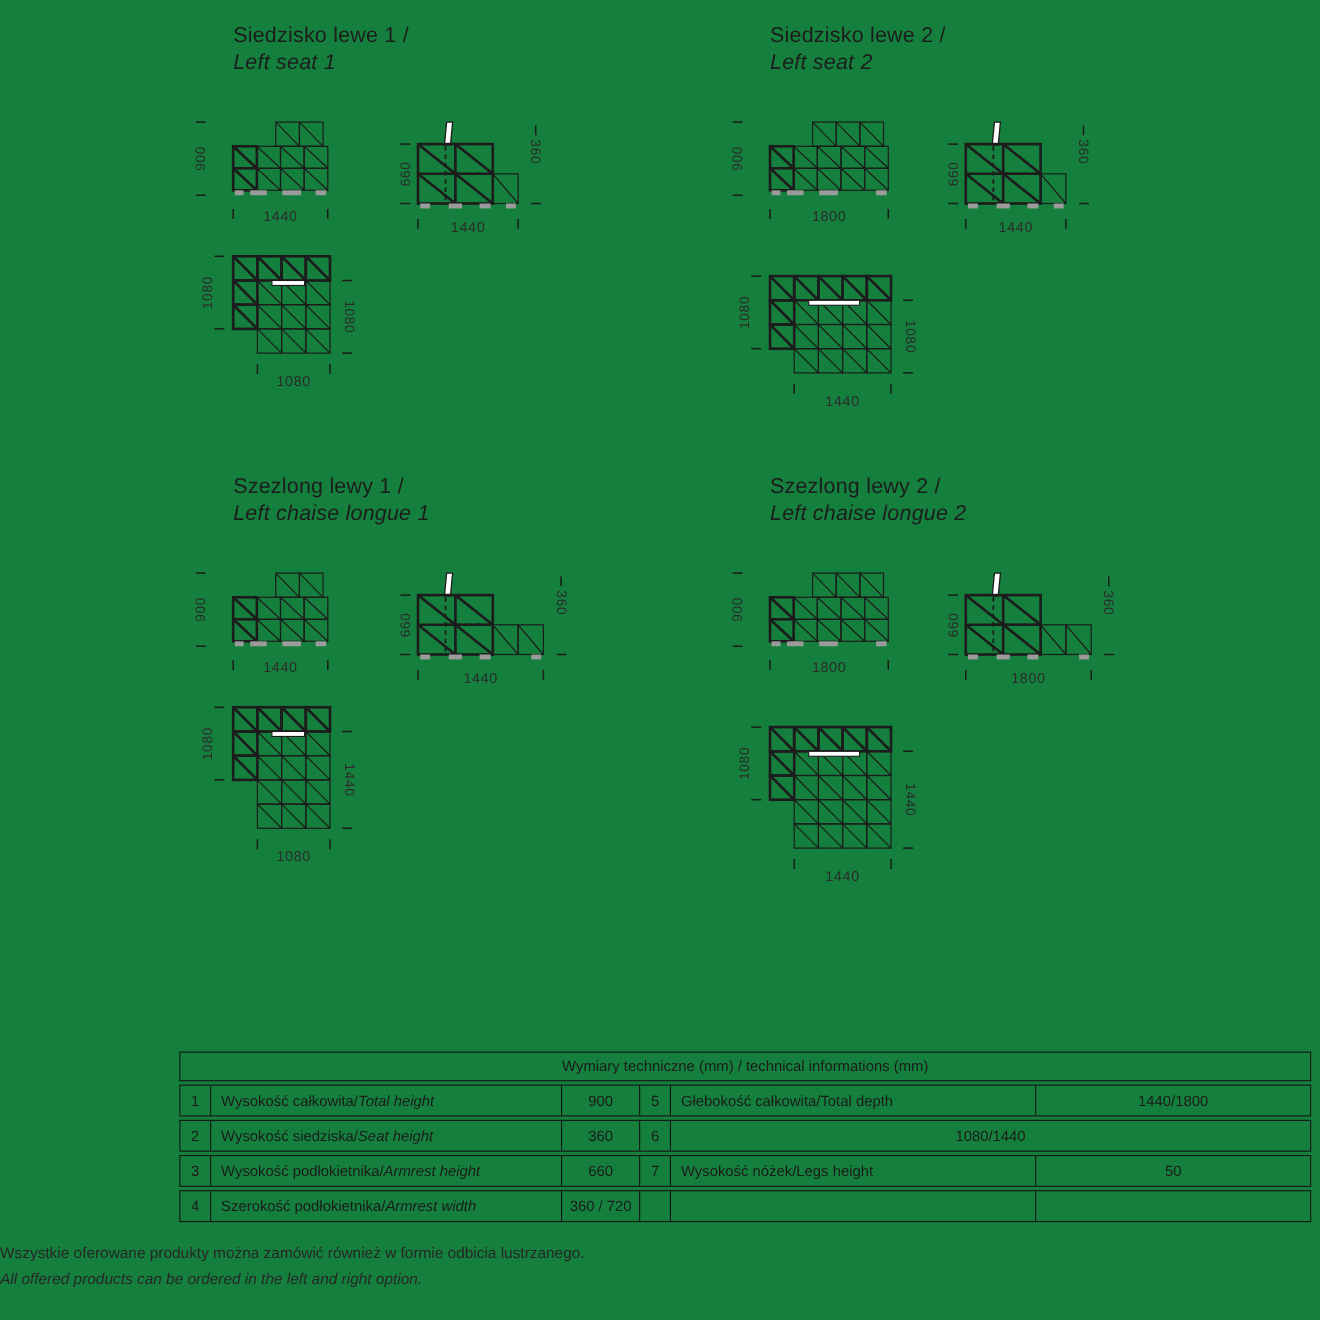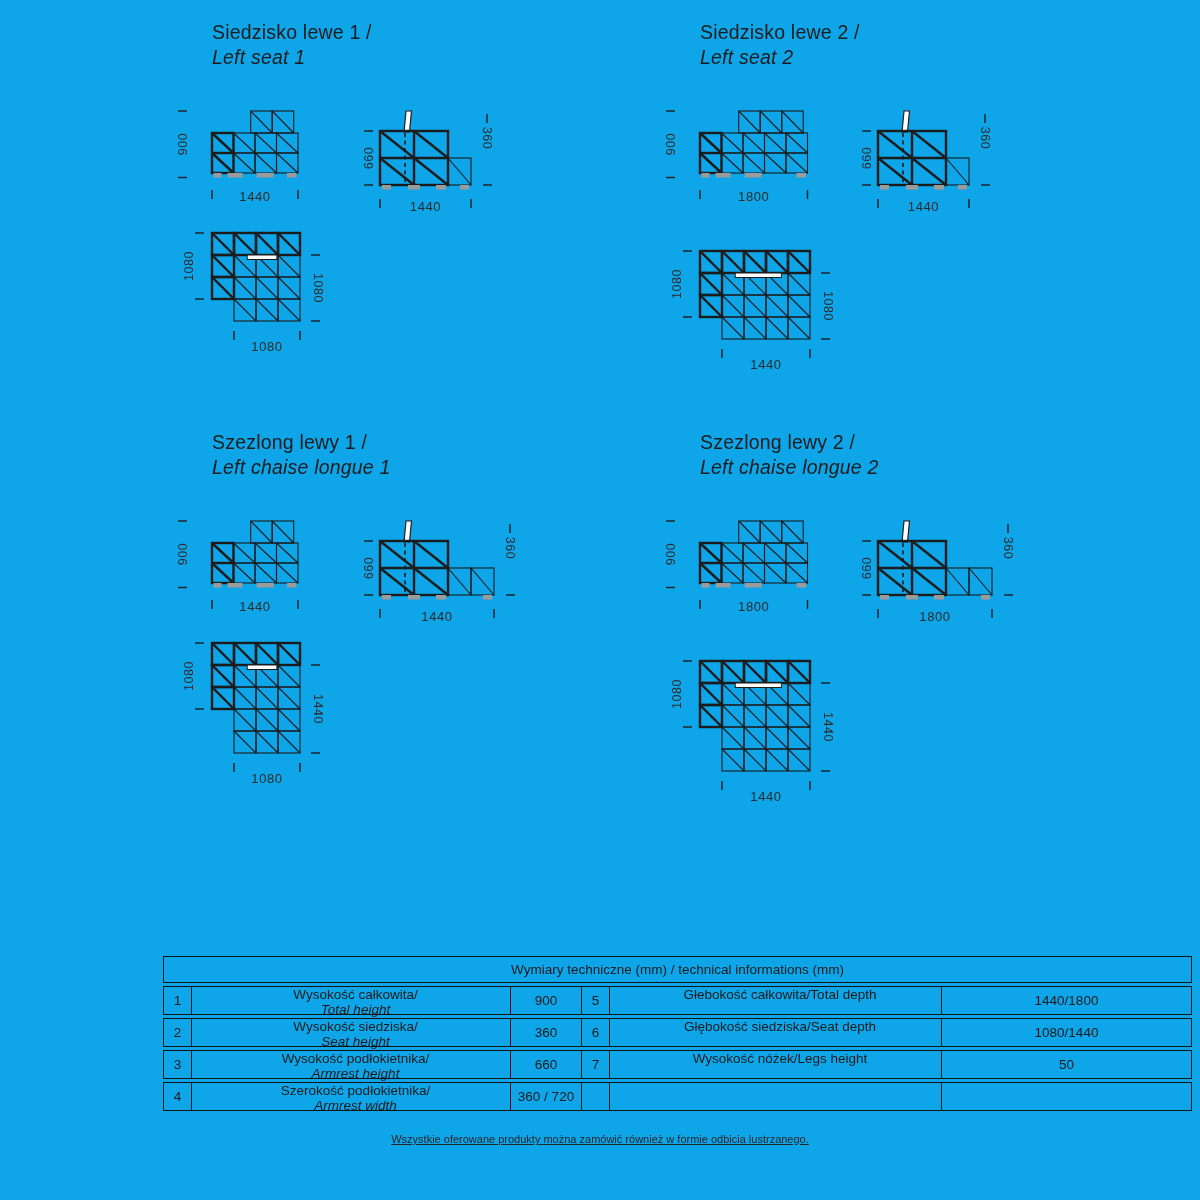--- a/index.html
+++ b/index.html
@@ -1,46 +1,46 @@
 <!DOCTYPE html>
 <html><head>
 <meta charset="utf-8">
 <style>
   html,body{margin:0;padding:0;background:#fff;}
-  .page{position:relative;width:1200px;height:1200px;background:#0ea5e9;overflow:hidden;
+  .page{position:relative;width:1200px;height:1200px;background:#15803d;overflow:hidden;
         font-family:"Liberation Sans",sans-serif;color:#1e1e1e;}
   .panel{position:absolute;width:490px;height:400px;}
   .title{position:absolute;left:42px;top:6px;margin:0;font-size:19.5px;font-weight:500;
          letter-spacing:.2px;line-height:25px;color:#1c1c1c;}
   .title .t-pl{display:block;}
   .title .t-en{display:block;font-style:italic;font-weight:500;}
   .view{position:absolute;}
   .view-front{left:0;top:86px;}
   .view-side{left:190px;top:86px;}
   .view-top{left:0;top:205px;text-align:center;}
   .panel.shift .view-side{left:200px;}
   .panel.shift .view-top{top:223px;}
   svg{display:block;overflow:visible;}
   svg text{font-family:"Liberation Sans",sans-serif;fill:#2b2b2b;letter-spacing:.6px;}
 
   .spec-table{position:absolute;left:163px;top:956px;width:1029px;font-size:13.5px;color:#1b1b1b;}
   .thead{border:1.6px solid #141414;height:25px;display:flex;align-items:center;justify-content:center;}
   .trow{border:1.6px solid #141414;height:27px;margin-top:3px;display:flex;align-items:stretch;}
   .tc{display:flex;align-items:center;justify-content:center;box-sizing:border-box;}
-  .tc + .tc{border-left:1.4px solid #141414;flex-direction:column;}
+  .tc + .tc{border-left:1.4px solid #141414;}
   .c-num{width:27px;}
   .c-label{width:319px;justify-content:flex-start;padding-left:9px;}
   .c-val{width:71px;}
   .c-num2{width:28px;}
   .c-label2{width:332px;justify-content:flex-start;padding-left:9px;}
   .c-val2{flex:1;}
   .it{font-style:italic;}
 
-  .footer{position:absolute;left:0;right:0;top:1128px;text-align:center;font-size:11px;
-          line-height:23px;color:#262626;text-decoration:underline;}
+  .footer{position:absolute;left:0;right:0;top:1128px;font-size:14px;
+          line-height:23px;color:#262626;}
   .footer .f-en{font-style:italic;}
 </style>
 </head>
 <body>
 
 <div class="page">
 
   <section class="panel" style="left:170px;top:14px;">
     <h2 class="title">
       <span class="t-pl">Siedzisko lewe 1 /</span>
@@ -575,21 +575,20 @@
     </div>
 
     <div class="trow">
       <div class="tc c-num">2</div>
       <div class="tc c-label">
           <span>Wysokość siedziska/</span>
           <span class="it">Seat height</span>
         </div>
       <div class="tc c-val">360</div>
       <div class="tc c-num2">6</div>
-      <div class="tc c-label2">Głębokość siedziska/Seat depth</div>
       <div class="tc c-val2">1080/1440</div>
     </div>
 
     <div class="trow">
       <div class="tc c-num">3</div>
       <div class="tc c-label">
           <span>Wysokość podłokietnika/</span>
           <span class="it">Armrest height</span>
         </div>
       <div class="tc c-val">660</div>
@@ -606,15 +605,16 @@
         </div>
       <div class="tc c-val">360 / 720</div>
       <div class="tc c-num2"></div>
       <div class="tc c-label2"></div>
       <div class="tc c-val2"></div>
     </div>
   </div>
 
   <div class="footer">
     <div class="f-pl">Wszystkie oferowane produkty można zamówić również w formie odbicia lustrzanego.</div>
+    <div class="f-en">All offered products can be ordered in the left and right option.</div>
   </div>
 
 </div>
 
 </body></html>

